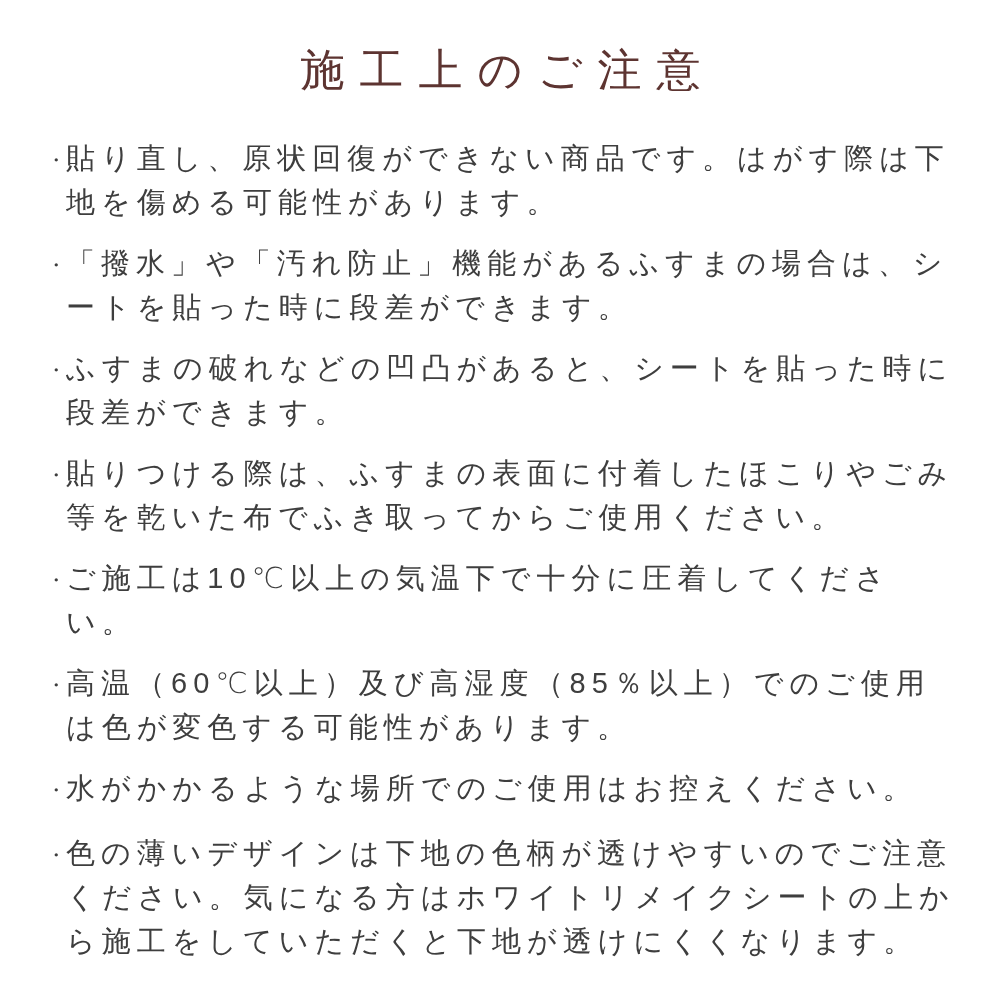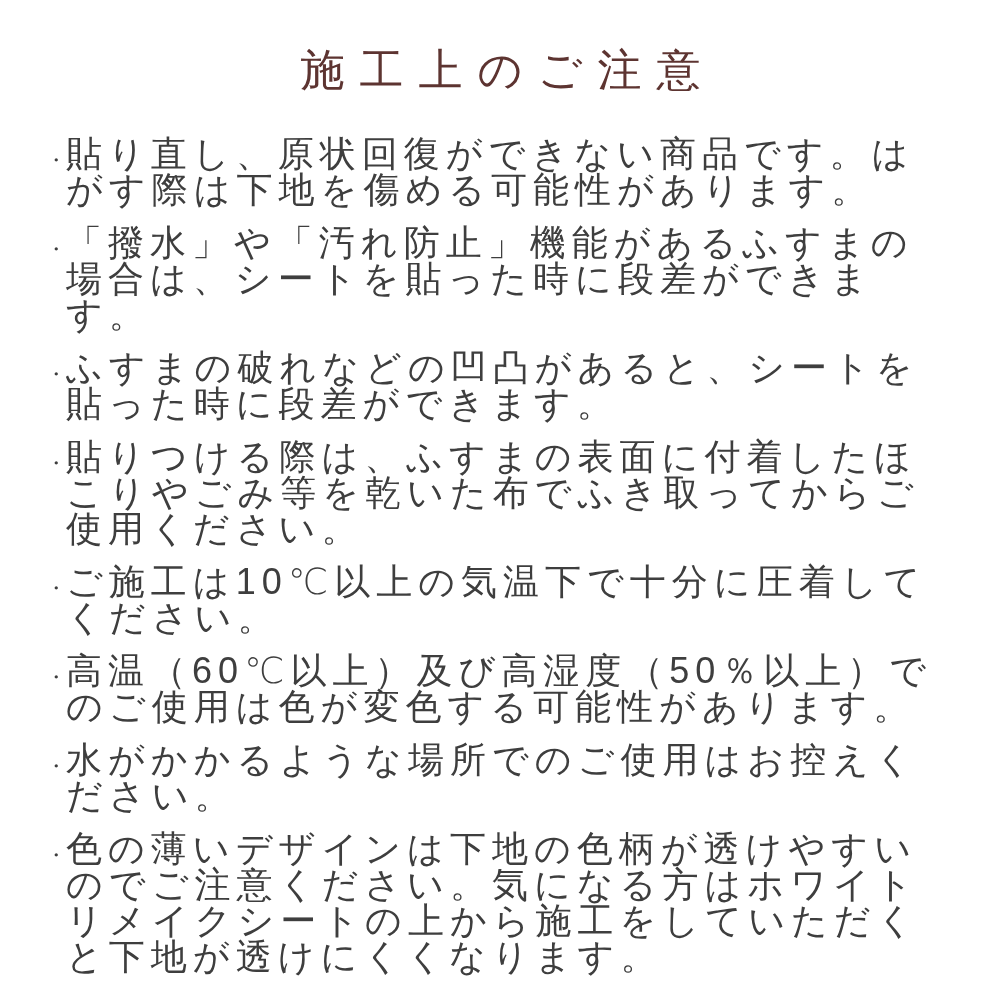--- a/index.html
+++ b/index.html
@@ -42,22 +42,22 @@
   .bullet-marker {
     flex: 0 0 20px;
     width: 20px;
     font-size: 20px;
     line-height: 48px;
     color: #3e3e3e;
     letter-spacing: 0;
   }
   .notice-text {
     flex: 1 1 auto;
-    font-size: 36px;
-    line-height: 36px;
+    font-size: 29px;
+    line-height: 44px;
     letter-spacing: 6px;
     word-break: break-all;
     line-break: loose;
   }
 </style>
 </head>
 <body>
 
 <div class="page">
 
@@ -85,21 +85,21 @@
       <span class="notice-text">貼りつける際は、ふすまの表面に付着したほこりやごみ等を乾いた布でふき取ってからご使用ください。</span>
     </div>
 
     <div class="notice-item">
       <span class="bullet-marker">・</span>
       <span class="notice-text">ご施工は10℃以上の気温下で十分に圧着してください。</span>
     </div>
 
     <div class="notice-item">
       <span class="bullet-marker">・</span>
-      <span class="notice-text">高温（60℃以上）及び高湿度（50％以上）でのご使用は色が変色する可能性があります。</span>
+      <span class="notice-text">高温（60℃以上）及び高湿度（85％以上）でのご使用は色が変色する可能性があります。</span>
     </div>
 
     <div class="notice-item">
       <span class="bullet-marker">・</span>
       <span class="notice-text">水がかかるような場所でのご使用はお控えください。</span>
     </div>
 
     <div class="notice-item">
       <span class="bullet-marker">・</span>
       <span class="notice-text">色の薄いデザインは下地の色柄が透けやすいのでご注意ください。気になる方はホワイトリメイクシートの上から施工をしていただくと下地が透けにくくなります。</span>

